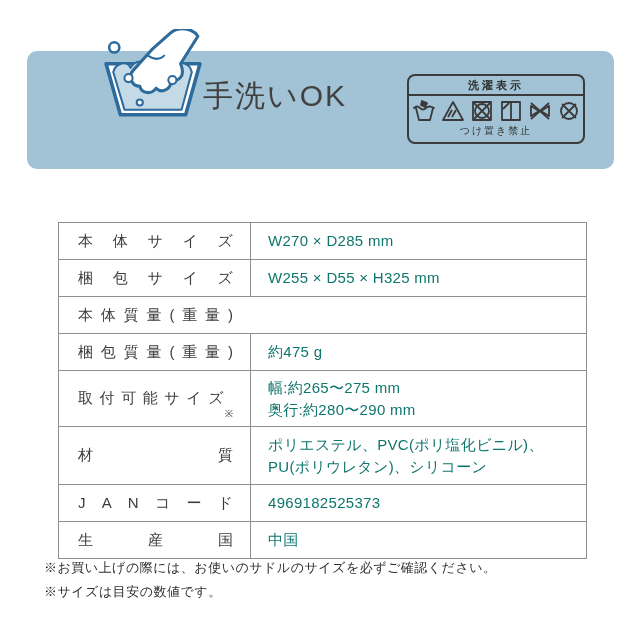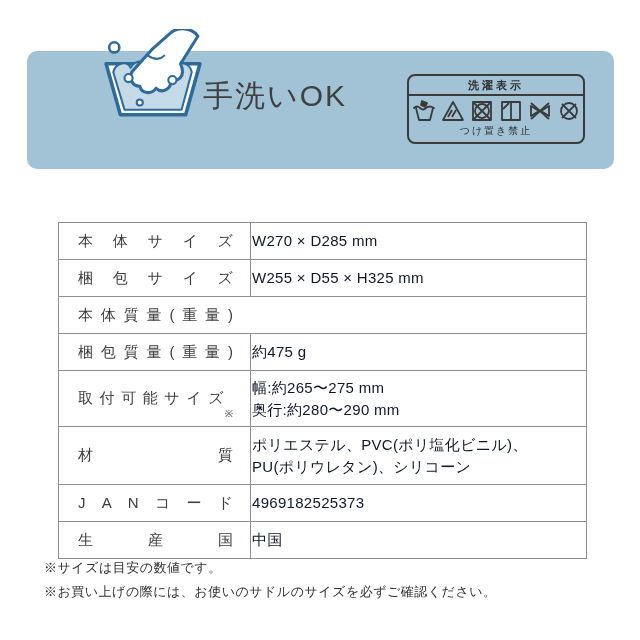--- a/index.html
+++ b/index.html
@@ -45,22 +45,22 @@
   .spec-row { display:flex; border-bottom:1px solid #8f8f8f; box-sizing:border-box; }
   .spec-row:last-child { border-bottom:none; }
   .h37 { height:37px; } .h56 { height:56px; } .h58 { height:58px; } .h36 { height:36px; }
   .label-cell {
     width:191px; box-sizing:border-box; padding:0 17px 0 19px;
     display:flex; align-items:center; color:#3d3d3d; font-size:15px;
   }
   .justify-chars { flex:1; display:flex; justify-content:space-between; }
   .label-note { font-size:10px; align-self:flex-end; padding-bottom:6px; margin-left:1px; }
   .value-cell {
-    flex:1; border-left:1px solid #8f8f8f; box-sizing:border-box; padding-left:1px;
-    display:flex; align-items:center; color:#0f172a; font-size:15px;
+    flex:1; border-left:1px solid #8f8f8f; box-sizing:border-box; padding-left:17px;
+    display:flex; align-items:center; color:#0f766e; font-size:15px;
   }
   .value-text { white-space:pre-line; line-height:22px; letter-spacing:0.3px; }
 
   
   .footnotes { position:absolute; left:44px; top:559px; }
   .footnotes p { margin:0 0 6px 0; font-size:13px; color:#2e2e2e; letter-spacing:0.5px; font-weight:500; }
 </style>
 </head>
 <body>
 
@@ -242,15 +242,15 @@
         </span>
     </div>
     <div class="value-cell">
       <span class="value-text">中国</span>
     </div>
   </div>
 
 </div>
 
 <div class="footnotes">
+  <p>※お買い上げの際には、お使いのサドルのサイズを必ずご確認ください。</p>
   <p>※サイズは目安の数値です。</p>
-  <p>※お買い上げの際には、お使いのサドルのサイズを必ずご確認ください。</p>
 </div>
 
 </body></html>

